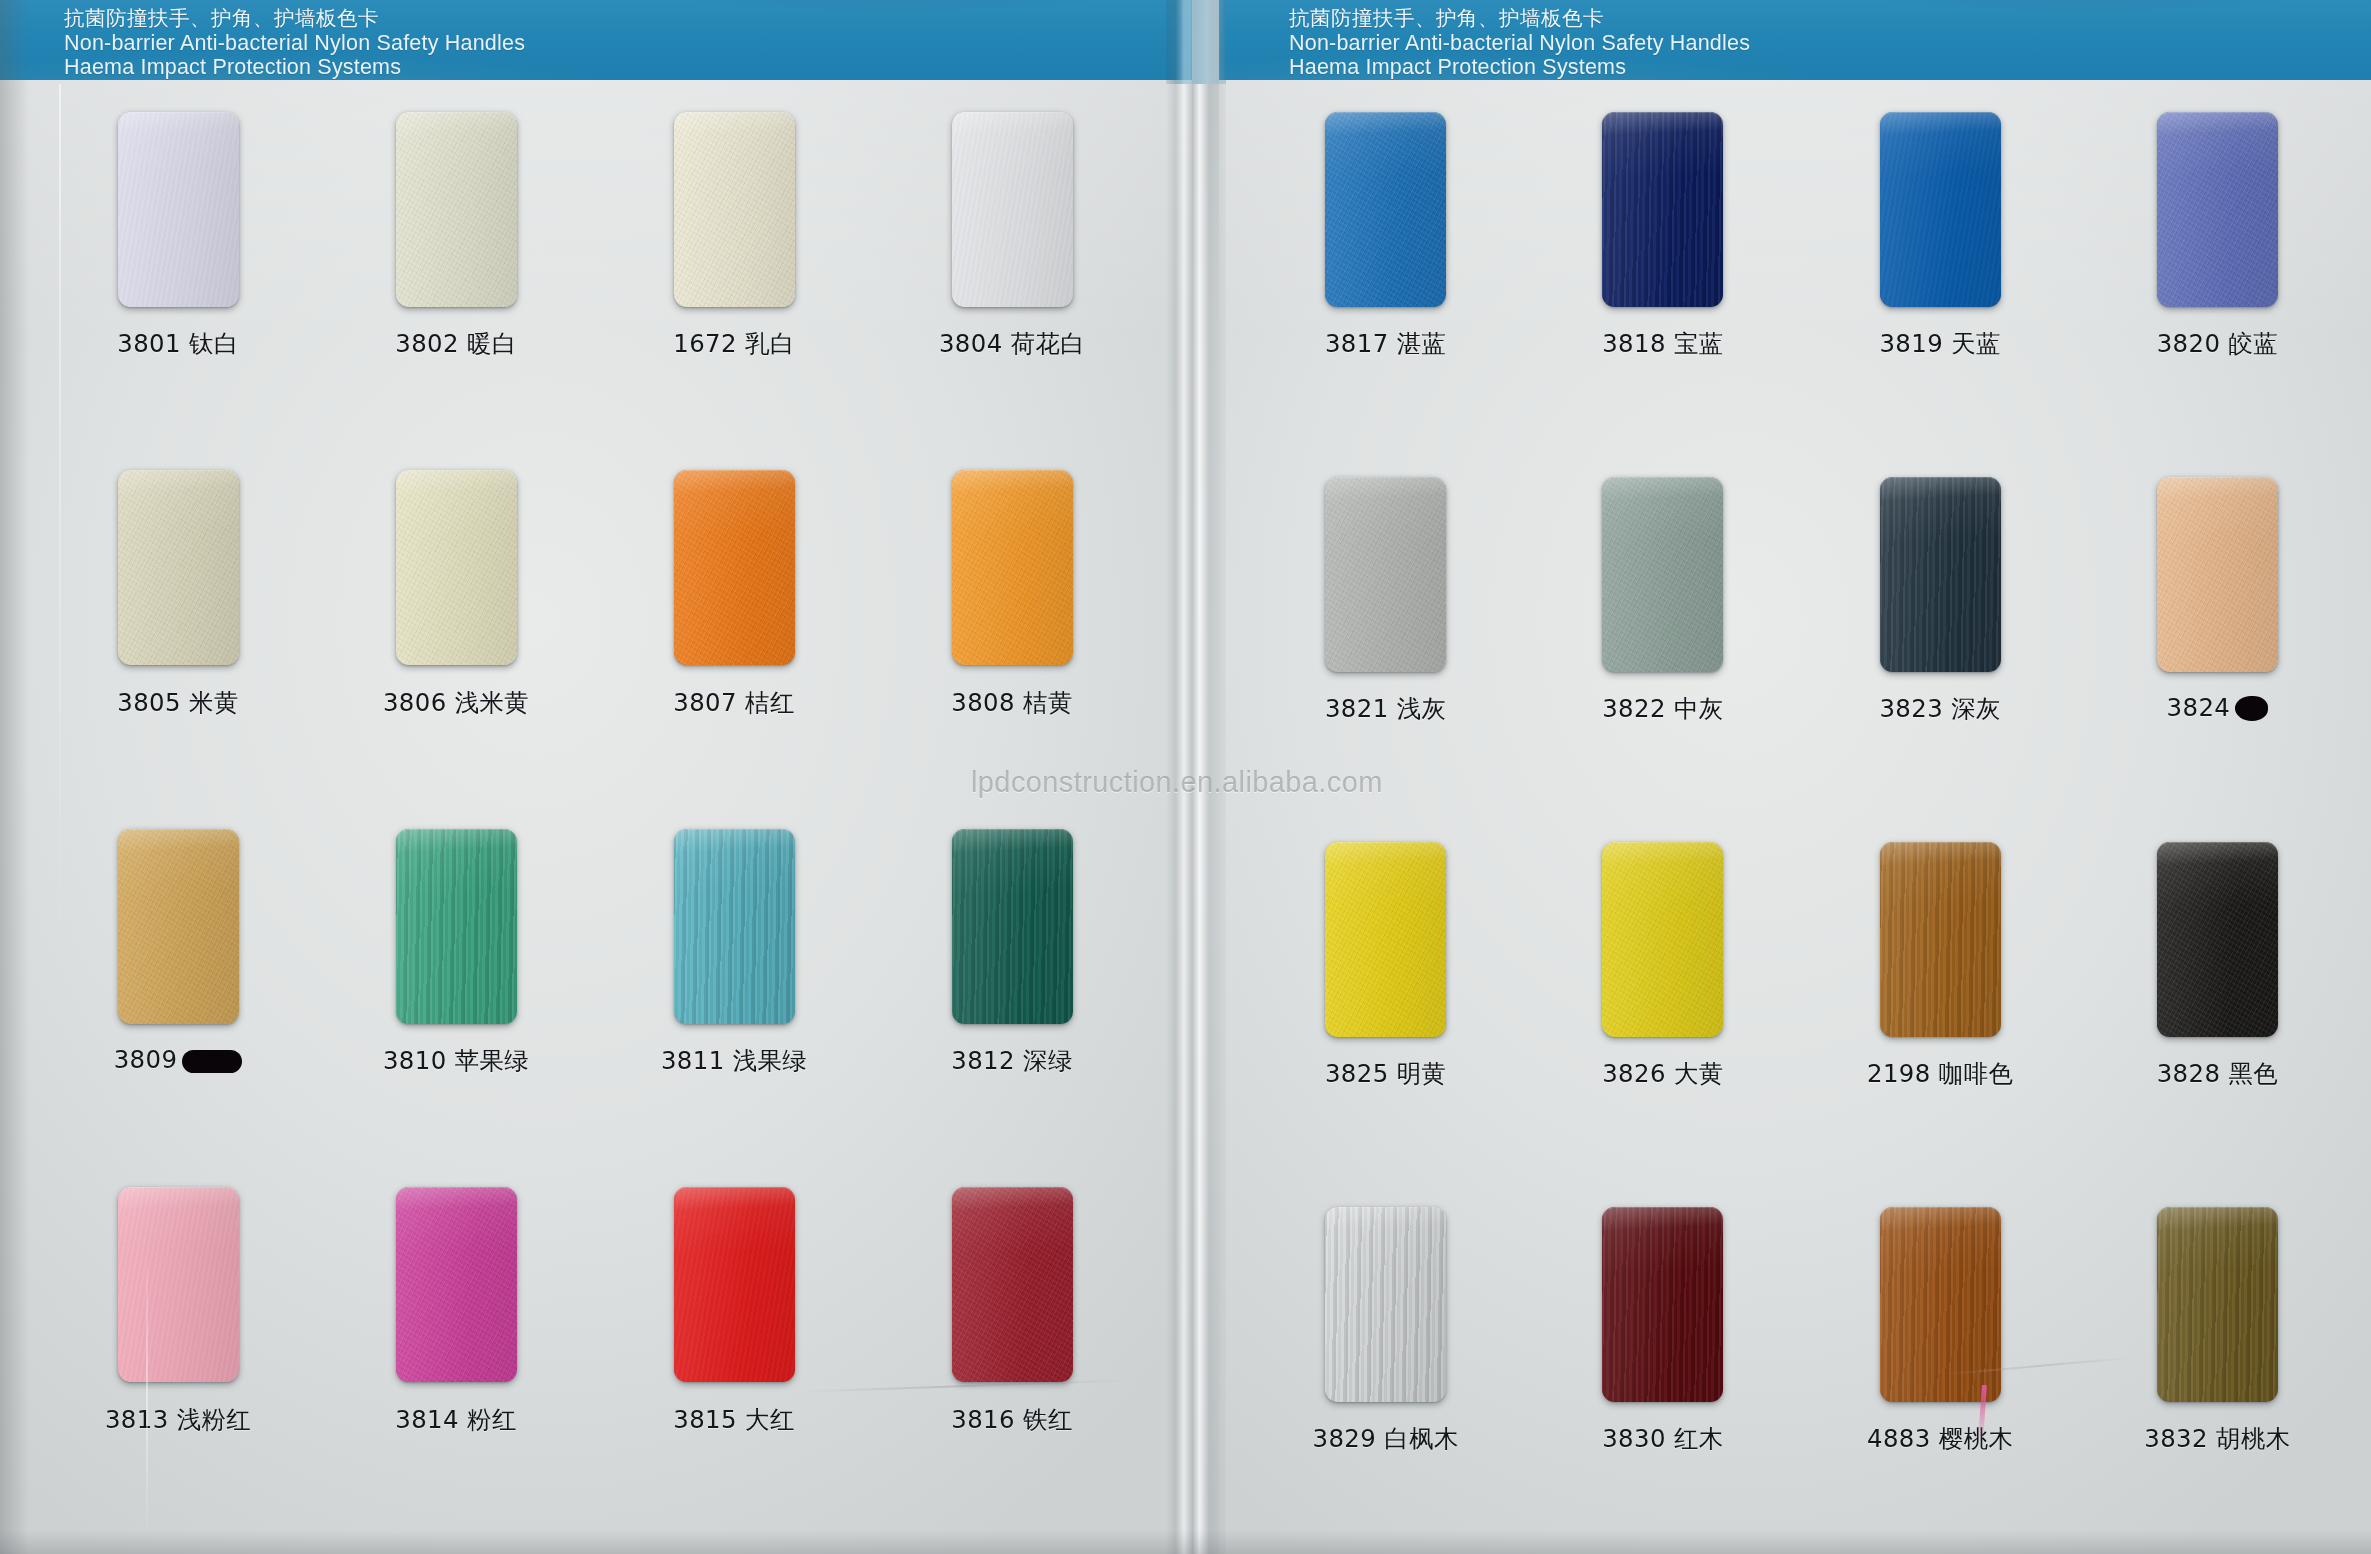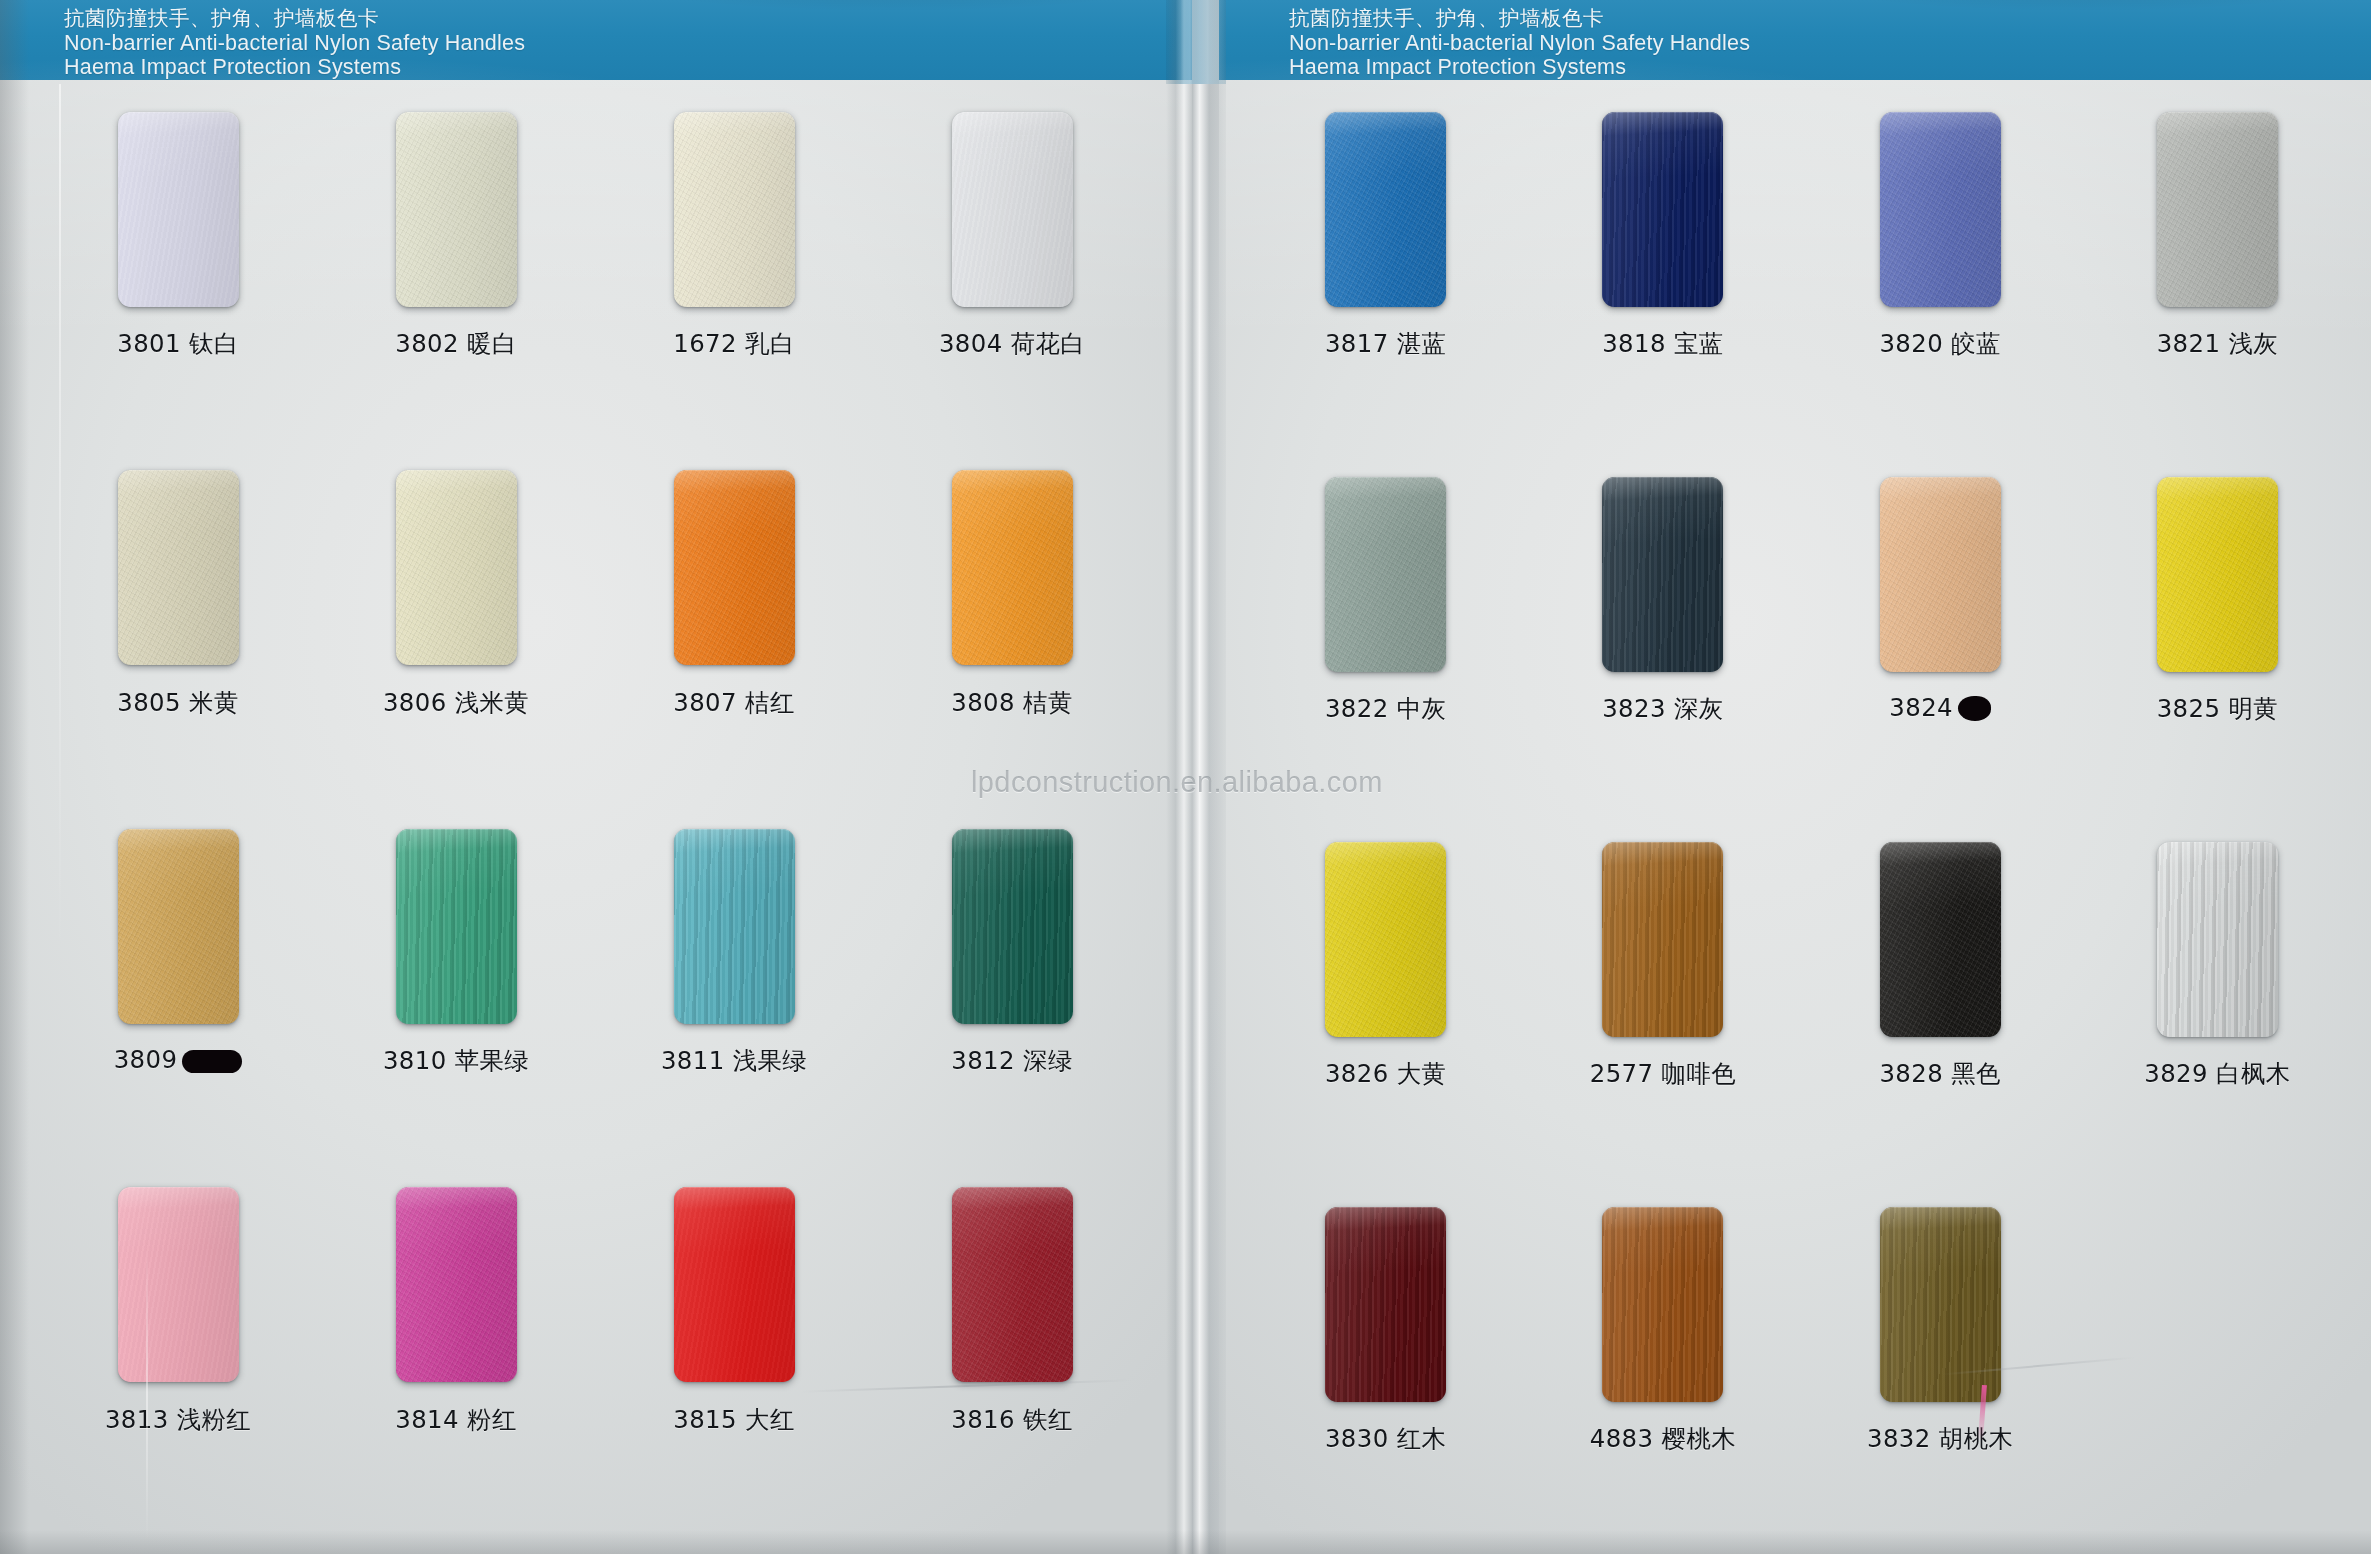--- a/index.html
+++ b/index.html
@@ -356,20 +356,24 @@
   <div class="grid right" id="grid-right">
       <div class="cell">
         <div class="chip tex-grain" title="3817 湛蓝" style="background: rgb(29, 114, 186);"></div>
         <div class="chip-label">3817 湛蓝</div>
       </div>
       <div class="cell">
         <div class="chip tex-wood" title="3818 宝蓝" style="background: rgb(13, 31, 99);"></div>
         <div class="chip-label">3818 宝蓝</div>
       </div>
       <div class="cell">
+        <div class="chip tex-smooth" title="3819 天蓝" style="background: rgb(10, 94, 174);"></div>
+        <div class="chip-label">3819 天蓝</div>
+      </div>
+      <div class="cell">
         <div class="chip tex-grain" title="3820 皎蓝" style="background: rgb(95, 111, 187);"></div>
         <div class="chip-label">3820 皎蓝</div>
       </div>
       <div class="cell">
         <div class="chip tex-grain" title="3821 浅灰" style="background: rgb(179, 182, 178);"></div>
         <div class="chip-label">3821 浅灰</div>
       </div>
       <div class="cell">
         <div class="chip tex-grain" title="3822 中灰" style="background: rgb(143, 163, 155);"></div>
         <div class="chip-label">3822 中灰</div>
@@ -385,21 +389,21 @@
       <div class="cell">
         <div class="chip tex-grain" title="3825 明黄" style="background: rgb(232, 210, 22);"></div>
         <div class="chip-label">3825 明黄</div>
       </div>
       <div class="cell">
         <div class="chip tex-grain" title="3826 大黄" style="background: rgb(226, 207, 23);"></div>
         <div class="chip-label">3826 大黄</div>
       </div>
       <div class="cell">
         <div class="chip tex-wood" title="3827 咖啡色" style="background: rgb(162, 101, 29);"></div>
-        <div class="chip-label">2577 咖啡色</div>
+        <div class="chip-label">2198 咖啡色</div>
       </div>
       <div class="cell">
         <div class="chip tex-grain" title="3828 黑色" style="background: rgb(27, 26, 24);"></div>
         <div class="chip-label">3828 黑色</div>
       </div>
       <div class="cell">
         <div class="chip tex-wood" title="3829 白枫木"></div>
         <div class="chip-label">3829 白枫木</div>
       </div>
       <div class="cell">

